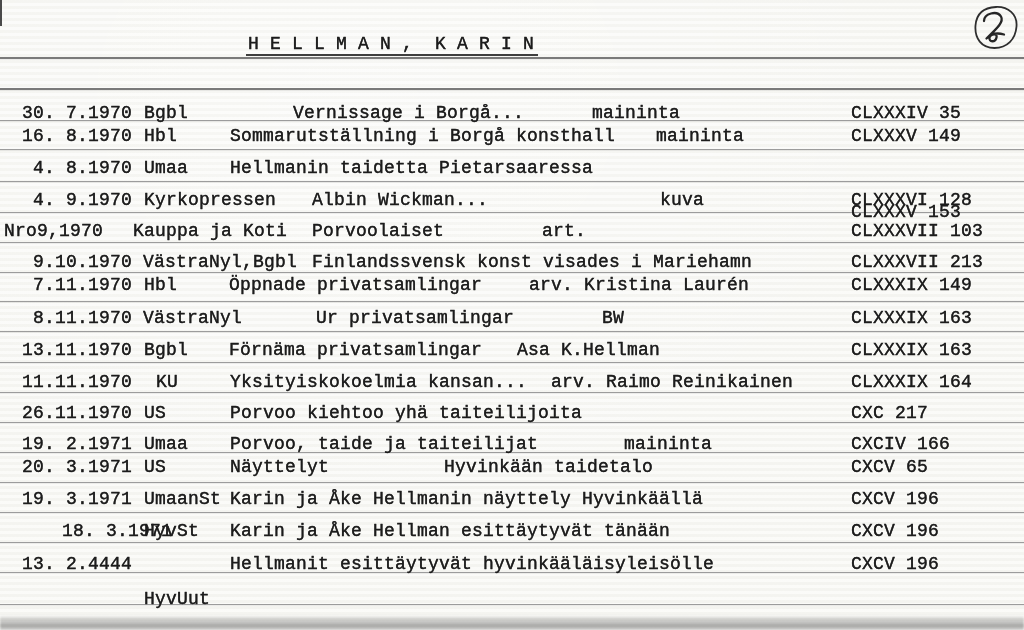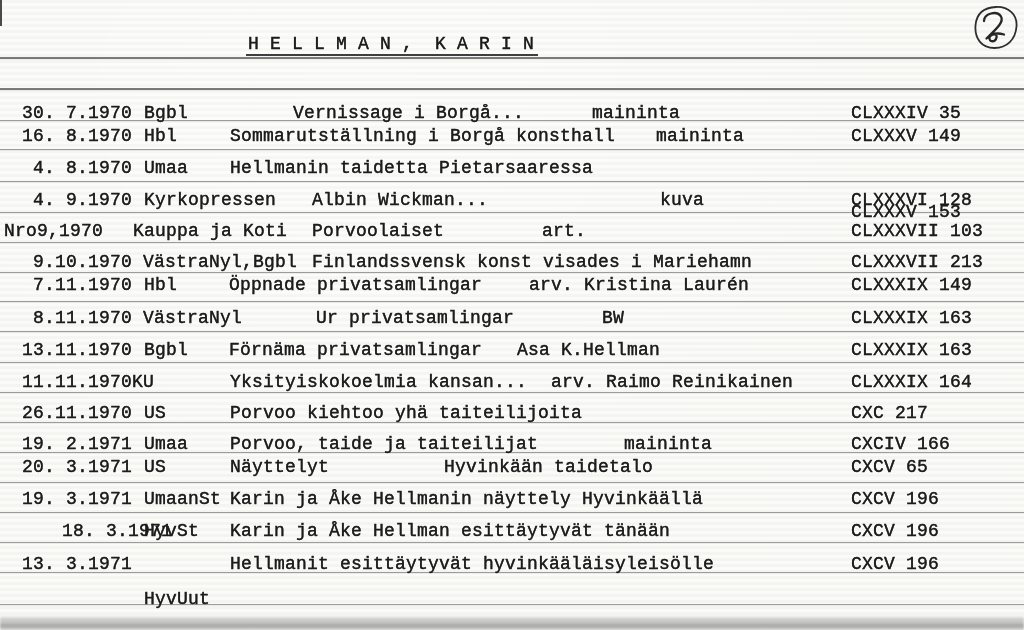--- a/index.html
+++ b/index.html
@@ -143,21 +143,21 @@
       </div>
       <div class="row" style="top: 340px; padding-left: 47px;">
         <span class="typed seg" style="left: 22px;">13.11.1970</span>
         <span class="typed seg" style="left: 144px;">Bgbl</span>
         <span class="typed seg" style="left: 229px;">Förnäma privatsamlingar</span>
         <span class="typed seg" style="left: 517px;">Asa K.Hellman</span>
         <span class="typed seg" style="left: 851px;">CLXXXIX 163</span>
       </div>
       <div class="row" style="top: 372px;">
         <span class="typed seg" style="left: 22px;">11.11.1970</span>
-        <span class="typed seg" style="left: 132px;">KU</span>
+        <span class="typed seg" style="left: 156px;">KU</span>
         <span class="typed seg" style="left: 230px;">Yksityiskokoelmia kansan...</span>
         <span class="typed seg" style="left: 551px;">arv. Raimo Reinikainen</span>
         <span class="typed seg" style="left: 851px;">CLXXXIX 164</span>
       </div>
       <div class="row" style="top: 403px;">
         <span class="typed seg" style="left: 22px;">26.11.1970</span>
         <span class="typed seg" style="left: 144px;">US</span>
         <span class="typed seg" style="left: 230px;">Porvoo kiehtoo yhä taiteilijoita</span>
         <span class="typed seg" style="left: 851px;">CXC 217</span>
       </div>
@@ -181,21 +181,21 @@
         <span class="typed seg" style="left: 230px;">Karin ja Åke Hellmanin näyttely Hyvinkäällä</span>
         <span class="typed seg" style="left: 851px;">CXCV 196</span>
       </div>
       <div class="row" style="top: 521px;">
         <span class="typed seg" style="left: 22px; margin-left: 40px;">18. 3.1971</span>
         <span class="typed seg" style="left: 144px;">HyvSt</span>
         <span class="typed seg" style="left: 230px;">Karin ja Åke Hellman esittäytyvät tänään</span>
         <span class="typed seg" style="left: 851px;">CXCV 196</span>
       </div>
       <div class="row" style="top: 554px;">
-        <span class="typed seg" style="left: 22px;">13. 3.1971</span>
+        <span class="typed seg" style="left: 22px;">13. 2.4444</span>
         <span class="typed seg" style="left: 144px; margin-top: 35px;">HyvUut</span>
         <span class="typed seg" style="left: 230px;">Hellmanit esittäytyvät hyvinkääläisyleisölle</span>
         <span class="typed seg" style="left: 851px;">CXCV 196</span>
       </div>
     </div>
 
   <div class="bottom-band"></div>
 </div>
 
 </body></html>

